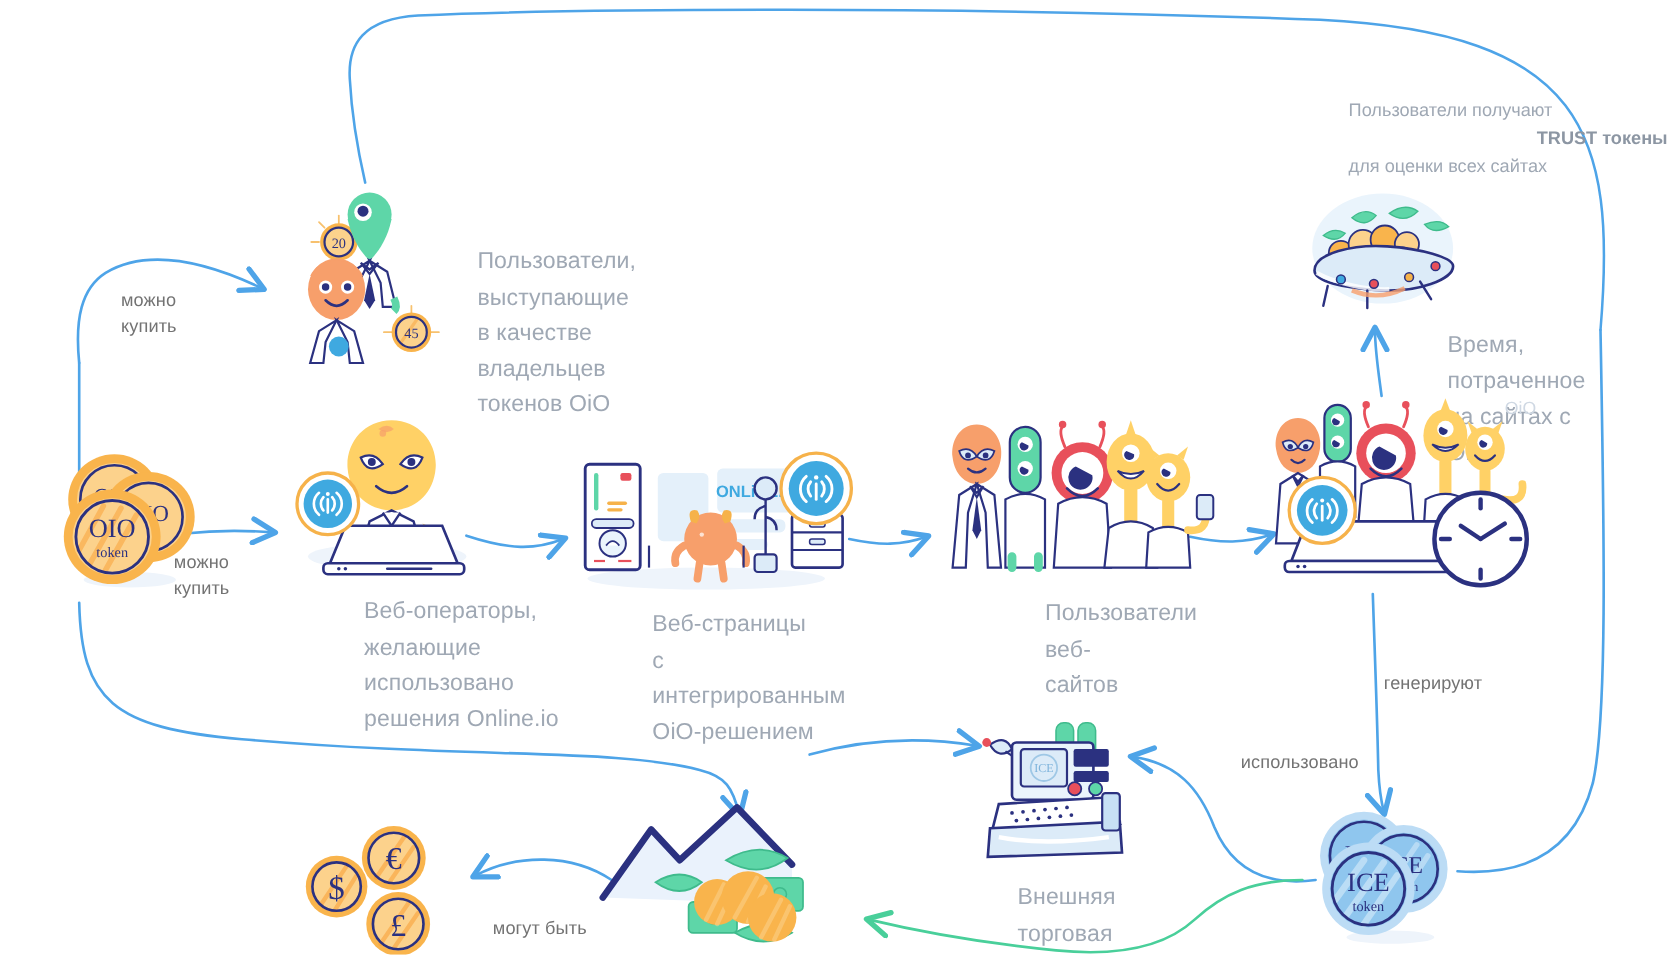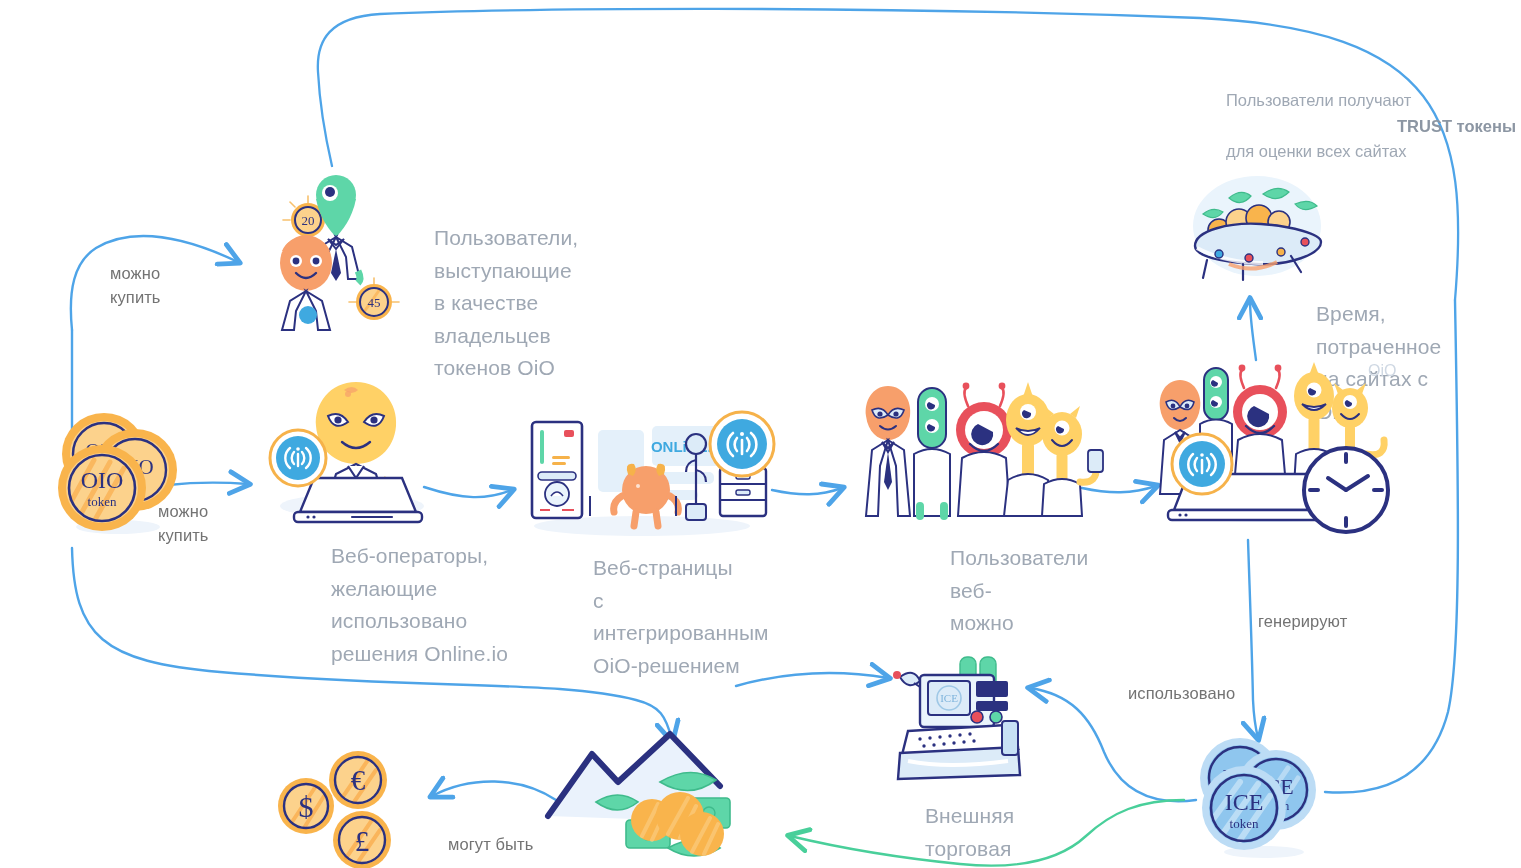--- a/index.html
+++ b/index.html
@@ -420,21 +420,21 @@
         <path d="M200,62 q10,12 20,0" fill="none" stroke="#2b3180" stroke-width="2" stroke-linecap="round"></path>
         <path d="M210,78 L210,104" stroke="#ffd166" stroke-width="11" stroke-linecap="round"></path>
         <path d="M192,106 q18,-10 36,0 L230,138 L190,138 Z" fill="#fff" stroke="#2b3180" stroke-width="2"></path>
         <path d="M228,104 q18,2 16,-16" fill="none" stroke="#ffd166" stroke-width="7" stroke-linecap="round"></path>
         <rect x="236" y="72" width="15" height="22" rx="3" fill="#dcebf8" stroke="#2b3180" stroke-width="1.8"></rect>
       </g>
     </svg>
   </div>
 
   <div class="cap" style="left:950px;top:542px;width:170px;">Пользователи веб-
-можно</div>
+сайтов</div>
 
   <div class="node" style="left:1150px;top:362px;">
     <svg width="250" height="160" viewBox="0 0 250 160">
       <ellipse cx="120" cy="150" rx="96" ry="10" fill="#eef4fb"></ellipse>
 
       <g>
         <path d="M30,18 C44,18 52,32 50,46 C48,60 40,68 30,68 C20,68 12,60 10,46 C8,32 16,18 30,18 Z" fill="#f79f6b"></path>
         <path d="M16,40 q9,-5 14,5 q-11,7 -14,-5 Z" fill="#dcebf8" stroke="#2b3180" stroke-width="1.5"></path>
         <path d="M44,40 q-9,-5 -14,5 q11,7 14,-5 Z" fill="#dcebf8" stroke="#2b3180" stroke-width="1.5"></path>
         <circle cx="23" cy="44" r="2.4" fill="#2b3180"></circle>

